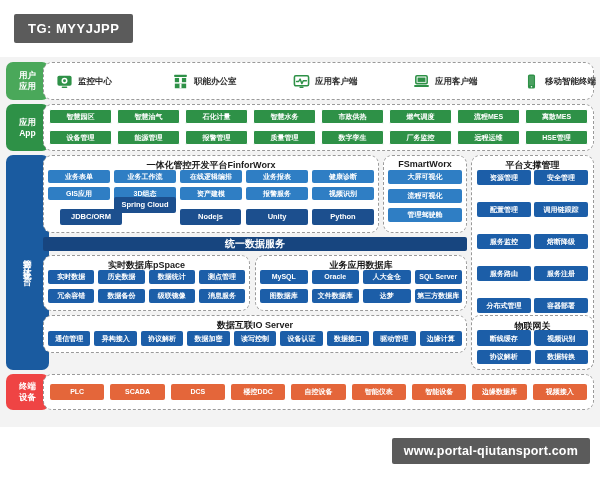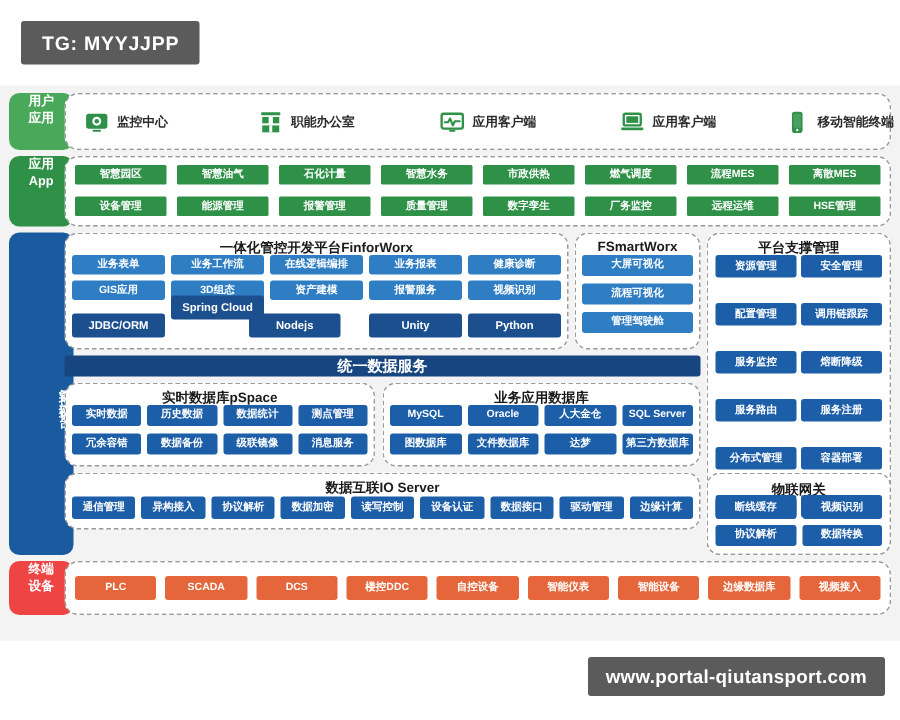--- a/index.html
+++ b/index.html
@@ -32,21 +32,21 @@
   #diagram{
     position:absolute;left:0;top:57px;width:600px;height:370px;
     background:#f3f3f3;
   }
   #diagram-inner{position:relative;width:600px;height:370px;}
 
   
   .rail{
     position:absolute;left:6px;width:43px;
     border-radius:7px;color:#fff;
-    display:flex;justify-content:center;
+    display:flex;align-items:center;justify-content:center;
     text-align:center;font-size:8.5px;font-weight:bold;line-height:1.25;
   }
   .rail-green-light{background:#4aa85a;}
   .rail-green-dark{background:#2e9147;}
   .rail-blue{background:#1a5ba0;}
   .rail-orange{background:#ef4444;}
   .rail.vert{writing-mode:vertical-rl;letter-spacing:3px;font-size:8.5px;}
 
   
   .dgroup{
@@ -227,23 +227,23 @@
           <div class="chip blue-lt" style="left: 48px; top: 113px; width: 62px; height: 13px;">业务表单</div>
           <div class="chip blue-lt" style="left: 114px; top: 113px; width: 62px; height: 13px;">业务工作流</div>
           <div class="chip blue-lt" style="left: 180px; top: 113px; width: 62px; height: 13px;">在线逻辑编排</div>
           <div class="chip blue-lt" style="left: 246px; top: 113px; width: 62px; height: 13px;">业务报表</div>
           <div class="chip blue-lt" style="left: 312px; top: 113px; width: 62px; height: 13px;">健康诊断</div>
           <div class="chip blue-lt" style="left: 48px; top: 130px; width: 62px; height: 13px;">GIS应用</div>
           <div class="chip blue-lt" style="left: 114px; top: 130px; width: 62px; height: 13px;">3D组态</div>
           <div class="chip blue-lt" style="left: 180px; top: 130px; width: 62px; height: 13px;">资产建模</div>
           <div class="chip blue-lt" style="left: 246px; top: 130px; width: 62px; height: 13px;">报警服务</div>
           <div class="chip blue-lt" style="left: 312px; top: 130px; width: 62px; height: 13px;">视频识别</div>
-          <div class="chip tech" style="left: 48px; top: 152px; width: 62px; height: 16px;">JDBC/ORM</div>
+          <div class="chip tech" style="left: 60px; top: 152px; width: 62px; height: 16px;">JDBC/ORM</div>
           <div class="chip tech" style="left: 114px; top: 140px; width: 62px; height: 16px;">Spring Cloud</div>
-          <div class="chip tech" style="left: 166px; top: 152px; width: 61px; height: 16px;">Nodejs</div>
+          <div class="chip tech" style="left: 180px; top: 152px; width: 61px; height: 16px;">Nodejs</div>
           <div class="chip tech" style="left: 246px; top: 152px; width: 62px; height: 16px;">Unity</div>
           <div class="chip tech" style="left: 312px; top: 152px; width: 62px; height: 16px;">Python</div>
           <div class="chip blue-lt" style="left: 388px; top: 113px; width: 74px; height: 14px;">大屏可视化</div>
           <div class="chip blue-lt" style="left: 388px; top: 132px; width: 74px; height: 14px;">流程可视化</div>
           <div class="chip blue-lt" style="left: 388px; top: 151px; width: 74px; height: 14px;">管理驾驶舱</div>
           <div class="chip blue" style="left: 477px; top: 113px; width: 54px; height: 15px;">资源管理</div>
           <div class="chip blue" style="left: 477px; top: 145px; width: 54px; height: 15px;">配置管理</div>
           <div class="chip blue" style="left: 477px; top: 177px; width: 54px; height: 15px;">服务监控</div>
           <div class="chip blue" style="left: 477px; top: 209px; width: 54px; height: 15px;">服务路由</div>
           <div class="chip blue" style="left: 477px; top: 241px; width: 54px; height: 15px;">分布式管理</div>

